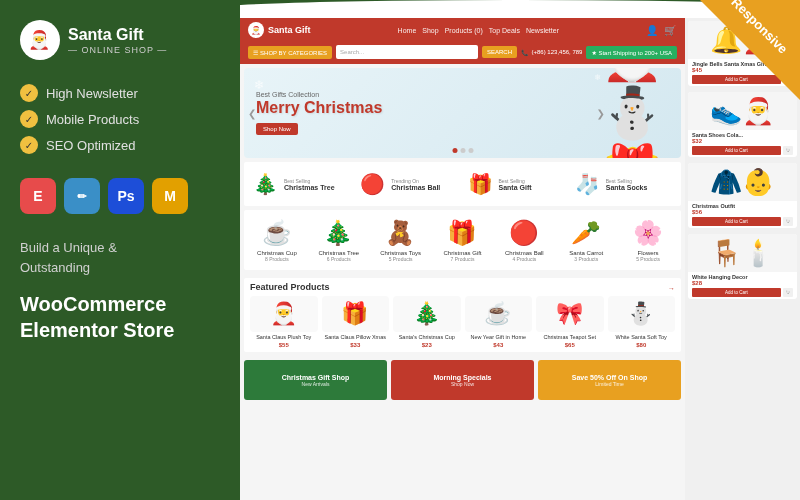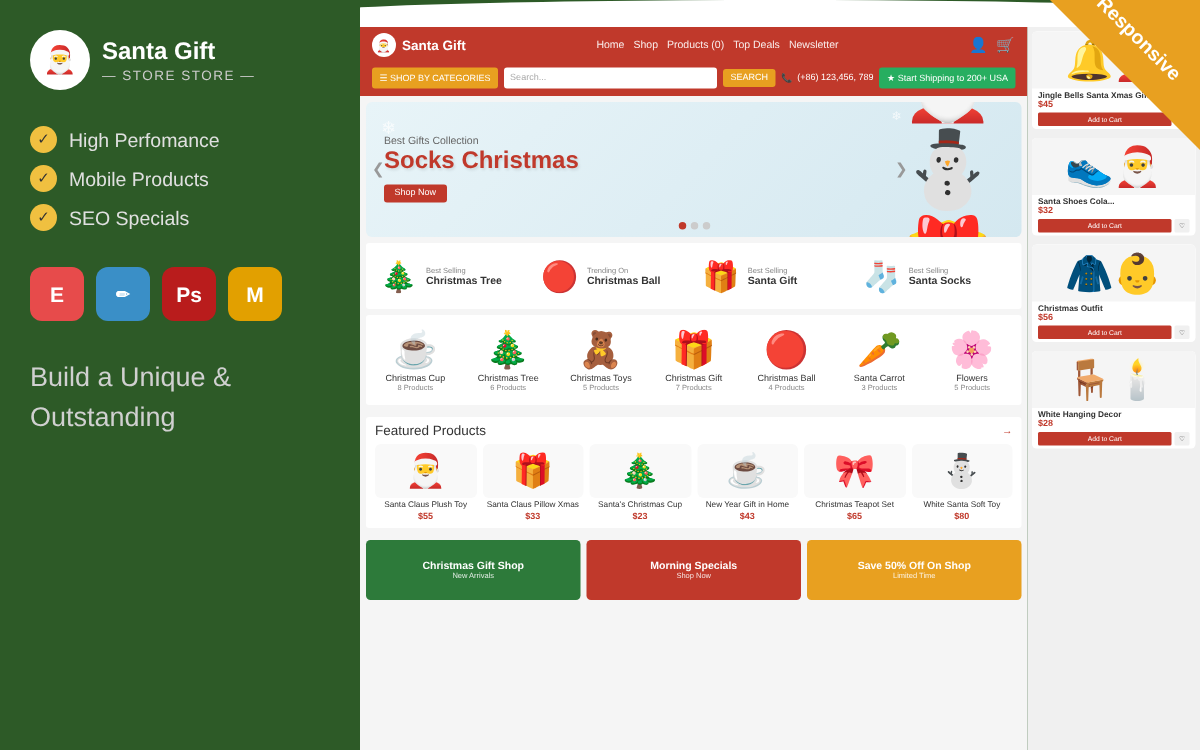--- a/index.html
+++ b/index.html
@@ -118,28 +118,28 @@
       border-radius: 8px;
       display: flex;
       align-items: center;
       justify-content: center;
       font-size: 14px;
       font-weight: bold;
       color: white;
     }
     .plugin-elementor { background: #e74b4b; }
     .plugin-edit { background: #3a8fc7; font-size: 11px; }
-    .plugin-ps { background: #b91c1c; }
+    .plugin-ps { background: #1d4ed8; }
     .plugin-mailchimp { background: #e2a000; }
     .plugin-woo { background: #96588a; font-size: 10px; }
     .plugin-wp { background: #3858e9; font-size: 11px; }
     .plugin-refresh { background: #e74b4b; }
 
     .cta-text {
-      font-size: 18px;
+      font-size: 13px;
       color: #d0d0d0;
       line-height: 1.5;
       margin-top: 4px;
     }
     .cta-bold {
       font-size: 20px;
       font-weight: bold;
       color: #ffffff;
       line-height: 1.3;
     }
@@ -408,21 +408,21 @@
       padding: 4px 6px;
     }
     .section-header {
       display: flex;
       justify-content: space-between;
       align-items: center;
       margin-bottom: 4px;
     }
     .section-title {
       font-size: 9px;
-      font-weight: normal;
+      font-weight: bold;
       color: #333;
     }
     .featured-products-row {
       display: flex;
       gap: 4px;
     }
     .featured-product {
       flex: 1;
       text-align: center;
     }
@@ -550,47 +550,48 @@
 <body>
 
 <div class="responsive-badge"></div>
 <div class="responsive-badge-text">Responsive</div>
 
 <div class="left-panel">
   <div class="logo-area">
     <div class="logo-icon">🎅</div>
     <div class="logo-text">
       <span class="logo-title">Santa Gift</span>
-      <span class="logo-subtitle">— STORE STORE —</span>
+      <span class="logo-subtitle">— ONLINE SHOP —</span>
     </div>
   </div>
 
   <div class="features-list">
     <div class="feature-item">
       <div class="check-icon">✓</div>
-      <span>High Perfomance</span>
+      <span>High Newsletter</span>
     </div>
     <div class="feature-item">
       <div class="check-icon">✓</div>
       <span>Mobile Products</span>
     </div>
     <div class="feature-item">
       <div class="check-icon">✓</div>
-      <span>SEO Specials</span>
+      <span>SEO Optimized</span>
     </div>
   </div>
 
   <div class="plugin-icons">
     <div class="plugin-icon plugin-elementor">E</div>
     <div class="plugin-icon plugin-edit">✏</div>
     <div class="plugin-icon plugin-ps">Ps</div>
     <div class="plugin-icon plugin-mailchimp">M</div>
   </div>
 
   <div class="cta-text">Build a Unique &amp;<br>Outstanding</div>
+  <div class="cta-bold">WooCommerce<br>Elementor Store</div>
 </div>
 
 <div class="right-panel">
 
   <div style="position:relative; background:#2d5a27; height: 18px; overflow:hidden;">
     <div style="position:absolute; bottom:-4px; left:-10%; width:120%; height:22px; background:white; border-radius:50% 50% 0 0;"></div>
   </div>
 
   <div class="website-container">
 
@@ -625,21 +626,21 @@
           <span>(+86) 123,456, 789</span>
         </div>
         <div class="order-track">★ Start Shipping to 200+ USA</div>
       </div>
 
       <div class="hero-banner">
         <div class="snowflake snowflake-1">❄</div>
         <div class="snowflake snowflake-2">❄</div>
         <div class="hero-left">
           <div class="hero-tag">Best Gifts Collection</div>
-          <div class="hero-title">Socks Christmas</div>
+          <div class="hero-title">Merry Christmas</div>
           <div class="hero-btn">Shop Now</div>
         </div>
         <div class="hero-santa">🎅⛄🎁</div>
 
         <div style="position:absolute; left:4px; top:50%; transform:translateY(-50%); font-size:10px; color:#999; cursor:pointer;">❮</div>
         <div style="position:absolute; right:76px; top:50%; transform:translateY(-50%); font-size:10px; color:#999; cursor:pointer;">❯</div>
 
         <div style="position:absolute; bottom:5px; left:50%; transform:translateX(-50%); display:flex; gap:3px;">
           <div class="dot dot-active"></div>
           <div class="dot"></div>

